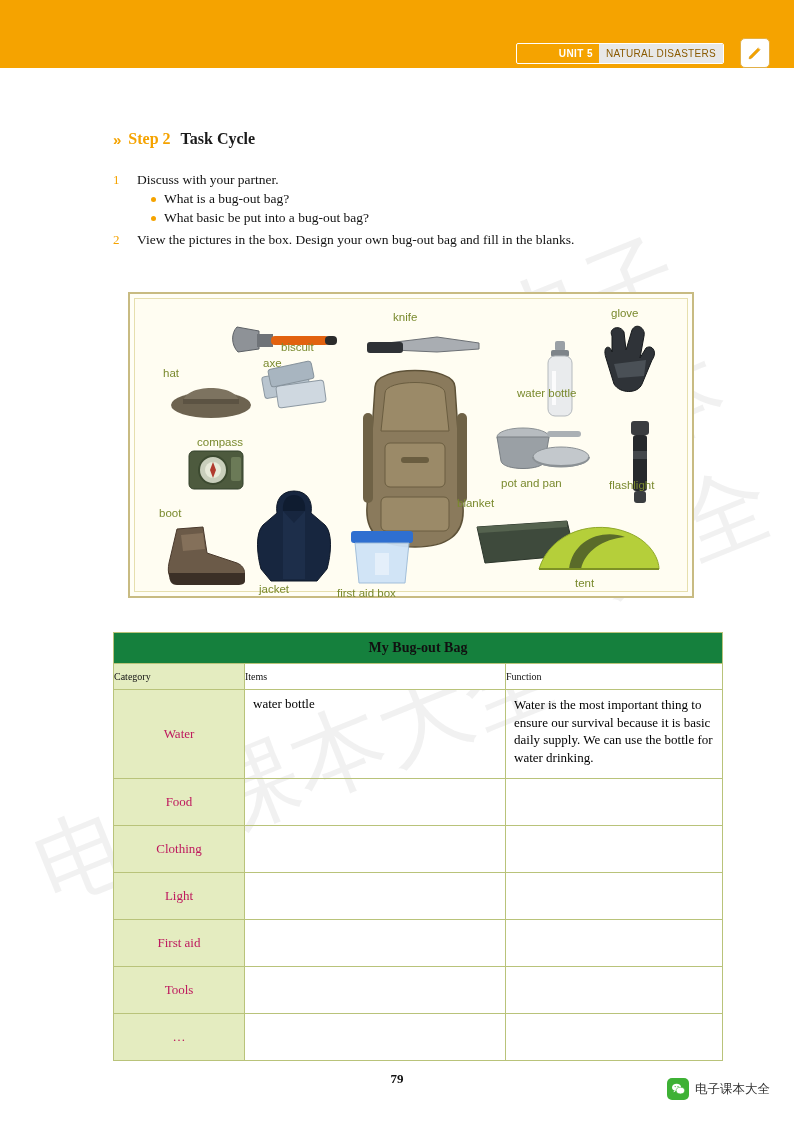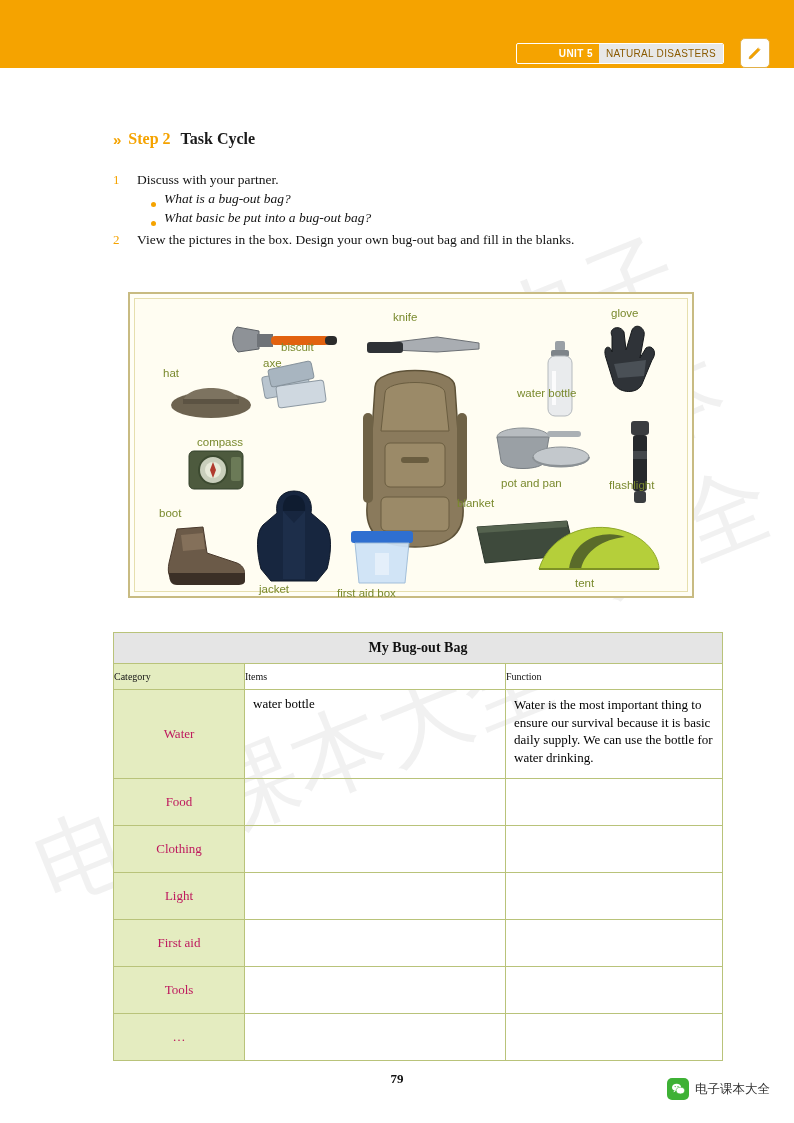--- a/index.html
+++ b/index.html
@@ -115,21 +115,21 @@
     width: 24px;
     flex: none;
     font-family: "Liberation Serif", serif;
   }
   .q-text {
     font-size: 13.5px;
     color: #111111;
     font-family: "Liberation Serif", serif;
   }
   .bullets { margin: 3px 0 6px 38px; }
-  .bullet-row { display: flex; align-items: flex-end; margin-bottom: 3px; font-style: italic; }
+  .bullet-row { display: flex; align-items: center; margin-bottom: 3px; }
   .dot {
     width: 5px; height: 5px;
     border-radius: 50%;
     background: #f5a300;
     margin-right: 8px;
     flex: none;
   }
   .bullet-text { font-size: 13.5px; color: #111111; }
 
   
@@ -177,21 +177,21 @@
     width: 610px;
     border-collapse: collapse;
     font-family: "Liberation Serif", serif;
   }
   .tbl td, .tbl th {
     border: 1px solid #b9c37a;
     padding: 6px 8px;
     vertical-align: top;
   }
   .tbl .title-cell {
-    background: #e5e5e5;
+    background: #15803d;
     text-align: center;
     font-weight: bold;
     font-size: 14px;
     padding: 7px 0;
     color: #111111;
   }
   .tbl .hdr {
     background: #e4ecc0;
     text-align: left;
     font-weight: normal;

